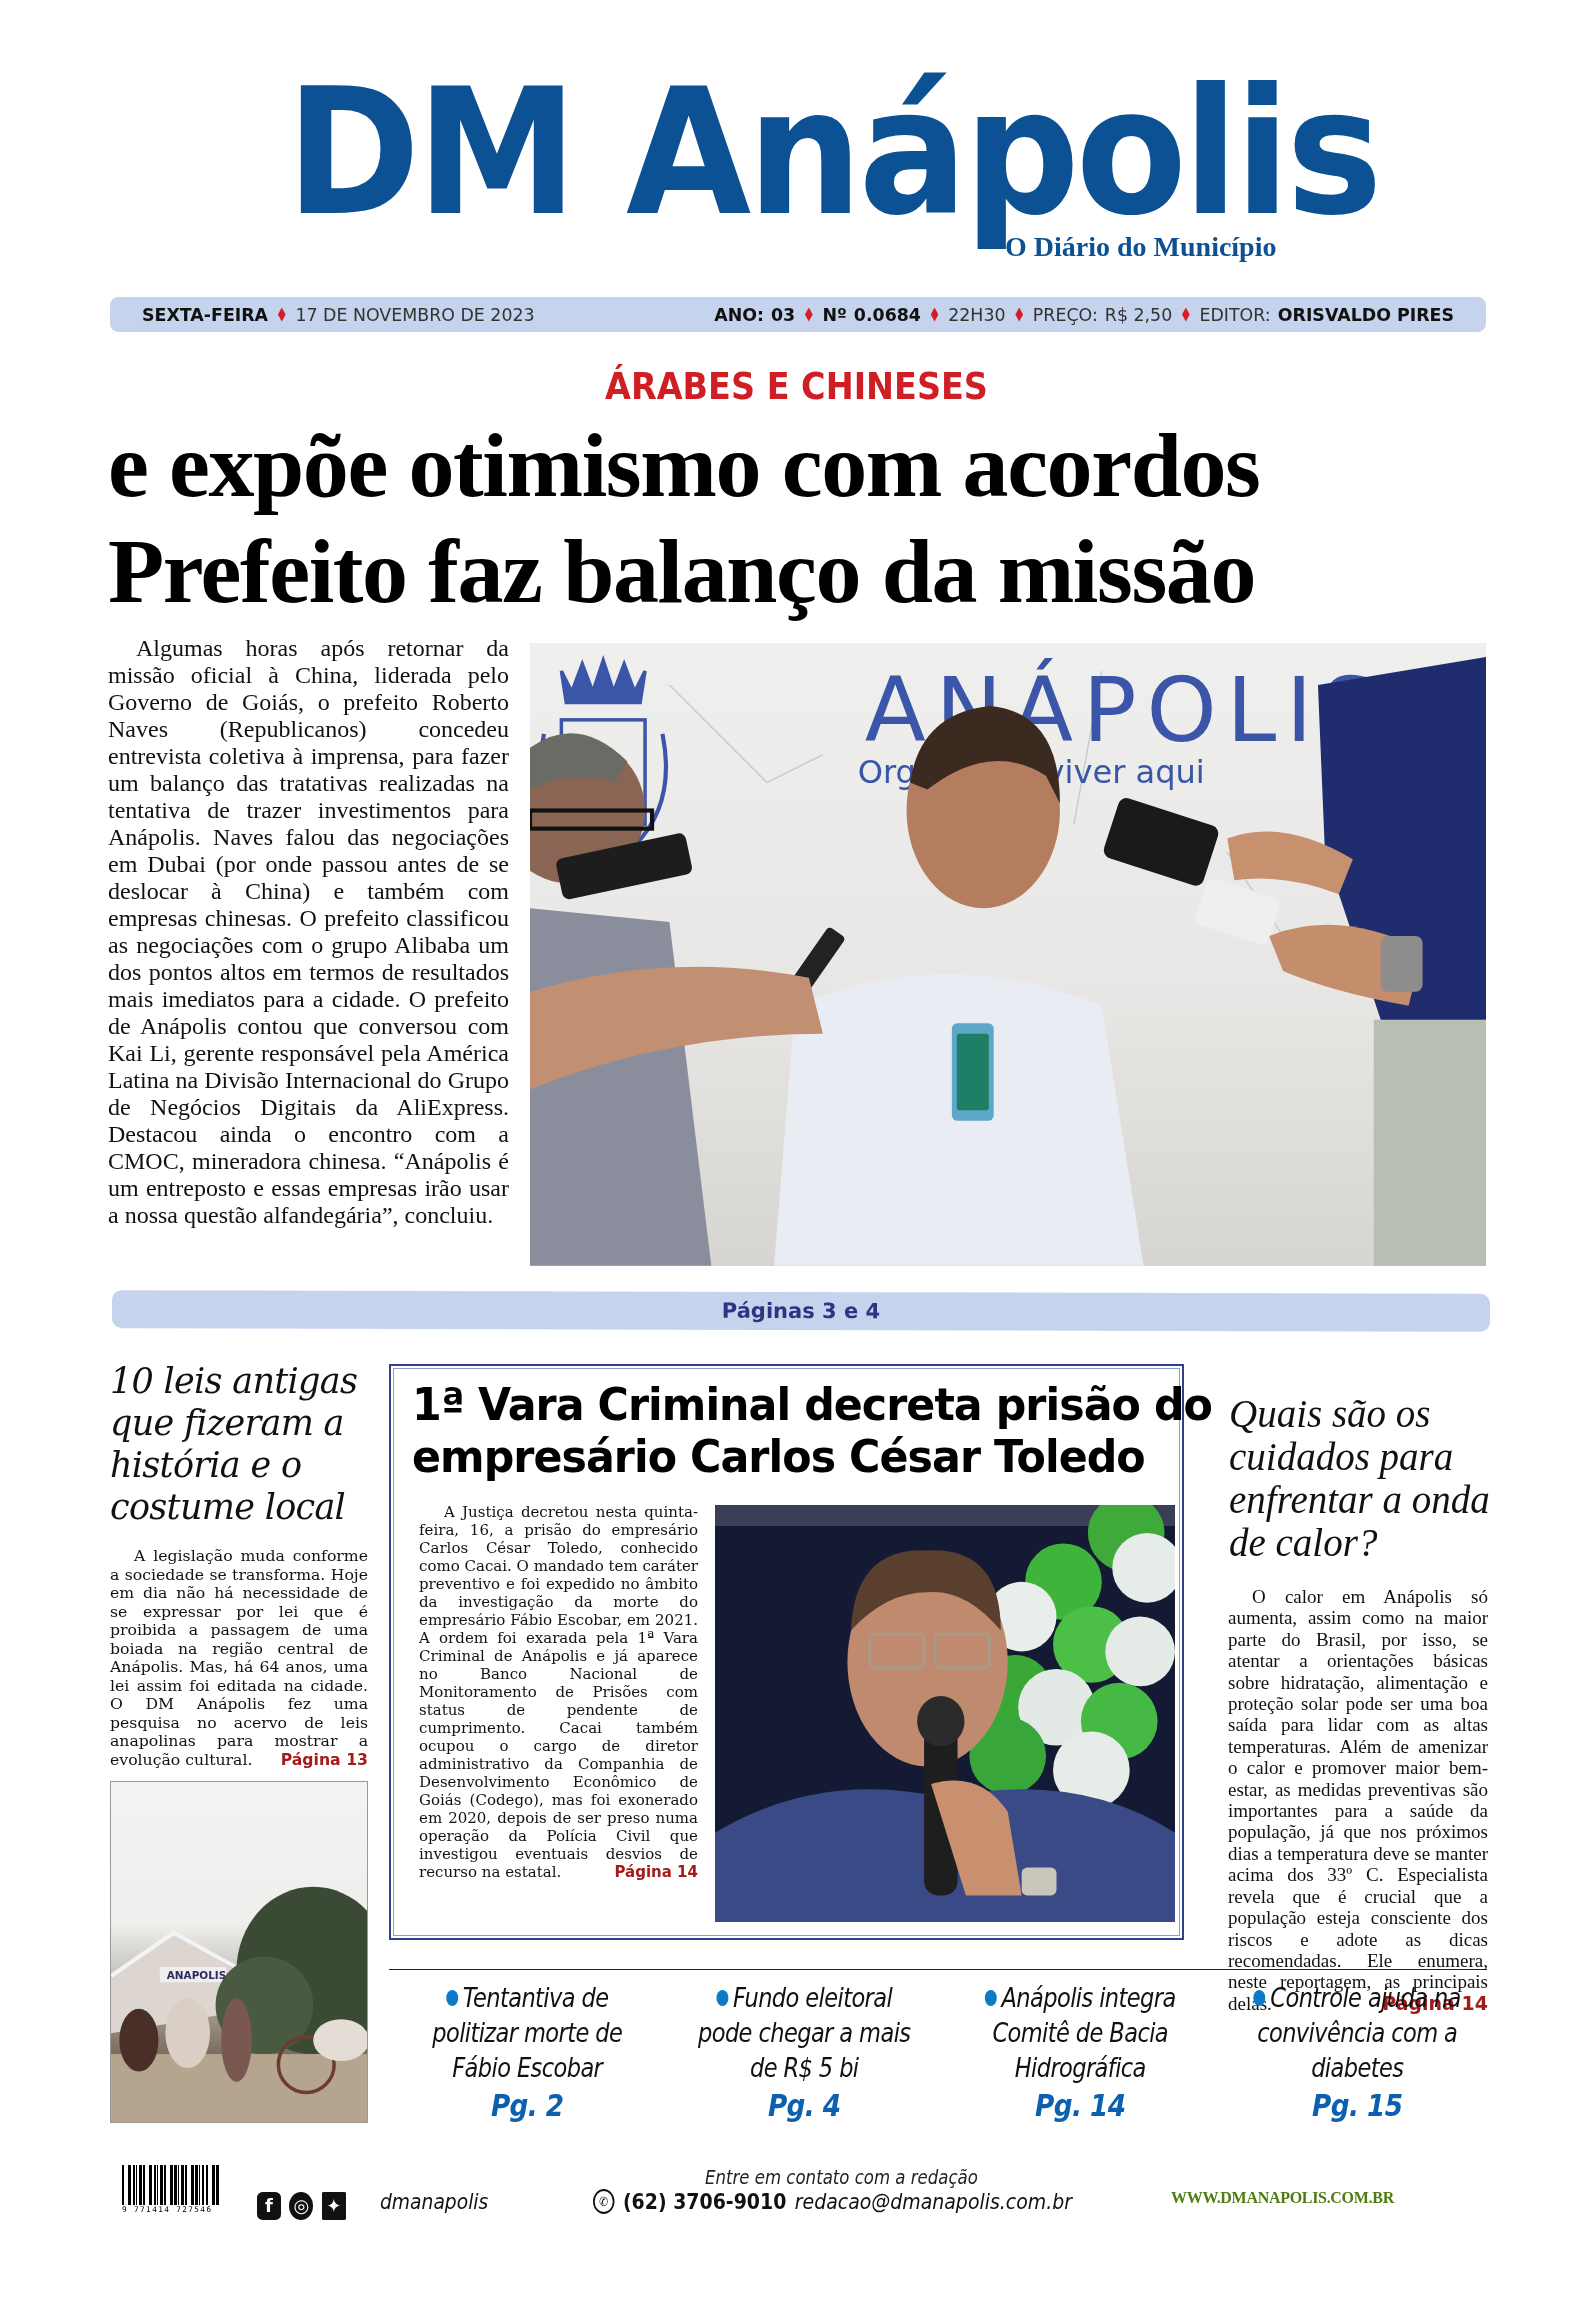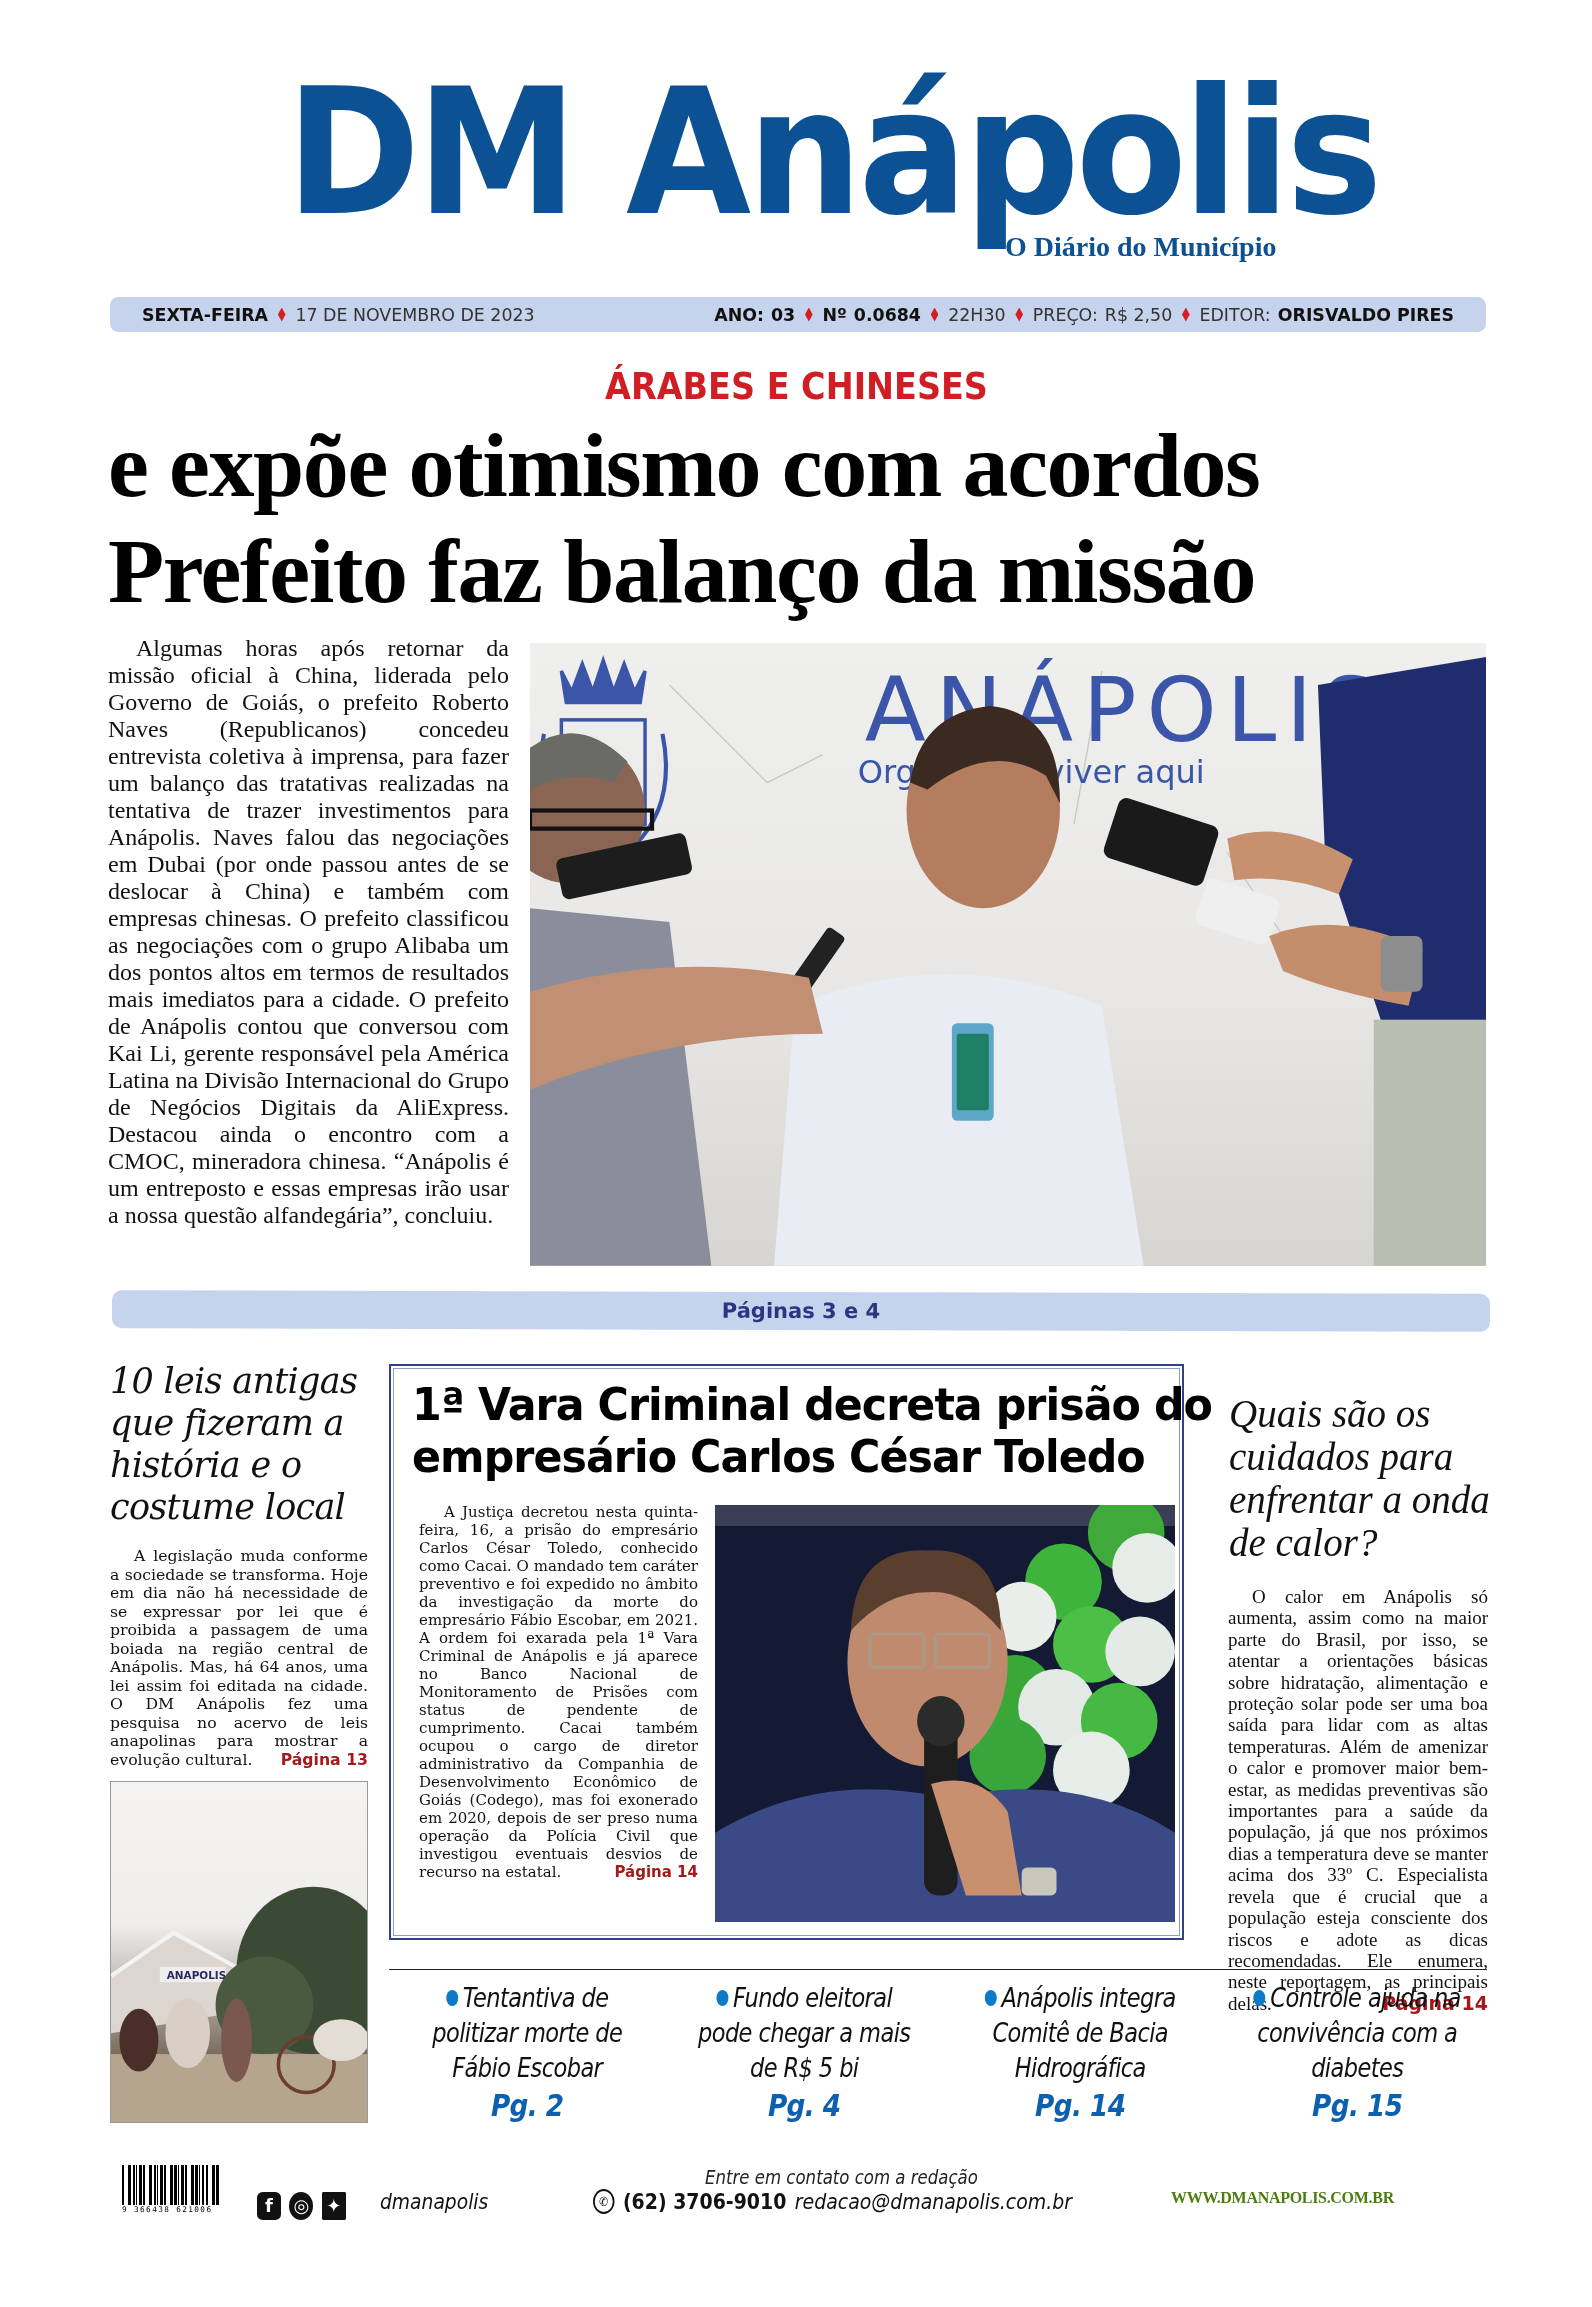--- a/index.html
+++ b/index.html
@@ -313,21 +313,21 @@
     <span class="pg">Pg. 14</span>
   </div>
   <div class="teaser">
     <span class="t"><span class="dot"></span><span>Controle ajuda na convivência com a diabetes</span></span>
     <span class="pg">Pg. 15</span>
   </div>
 </div>
 
 <div class="abs barcode">
   <div class="barcode-bars"></div>
-  <div class="barcode-digits">9 366438 621006</div>
+  <div class="barcode-digits">9 771414 727546</div>
 </div>
 <div class="abs social">
   <span class="ic">f</span>
   <span class="ic" style="border-radius:50%;">◎</span>
   <span class="ic" style="border-radius:1.4px;">✦</span>
 </div>
 <div class="abs handle">dmanapolis</div>
 <div class="abs contact-label">Entre em contato com a redação</div>
 <div class="abs contact-row">
   <span class="phone-icon">✆</span>

